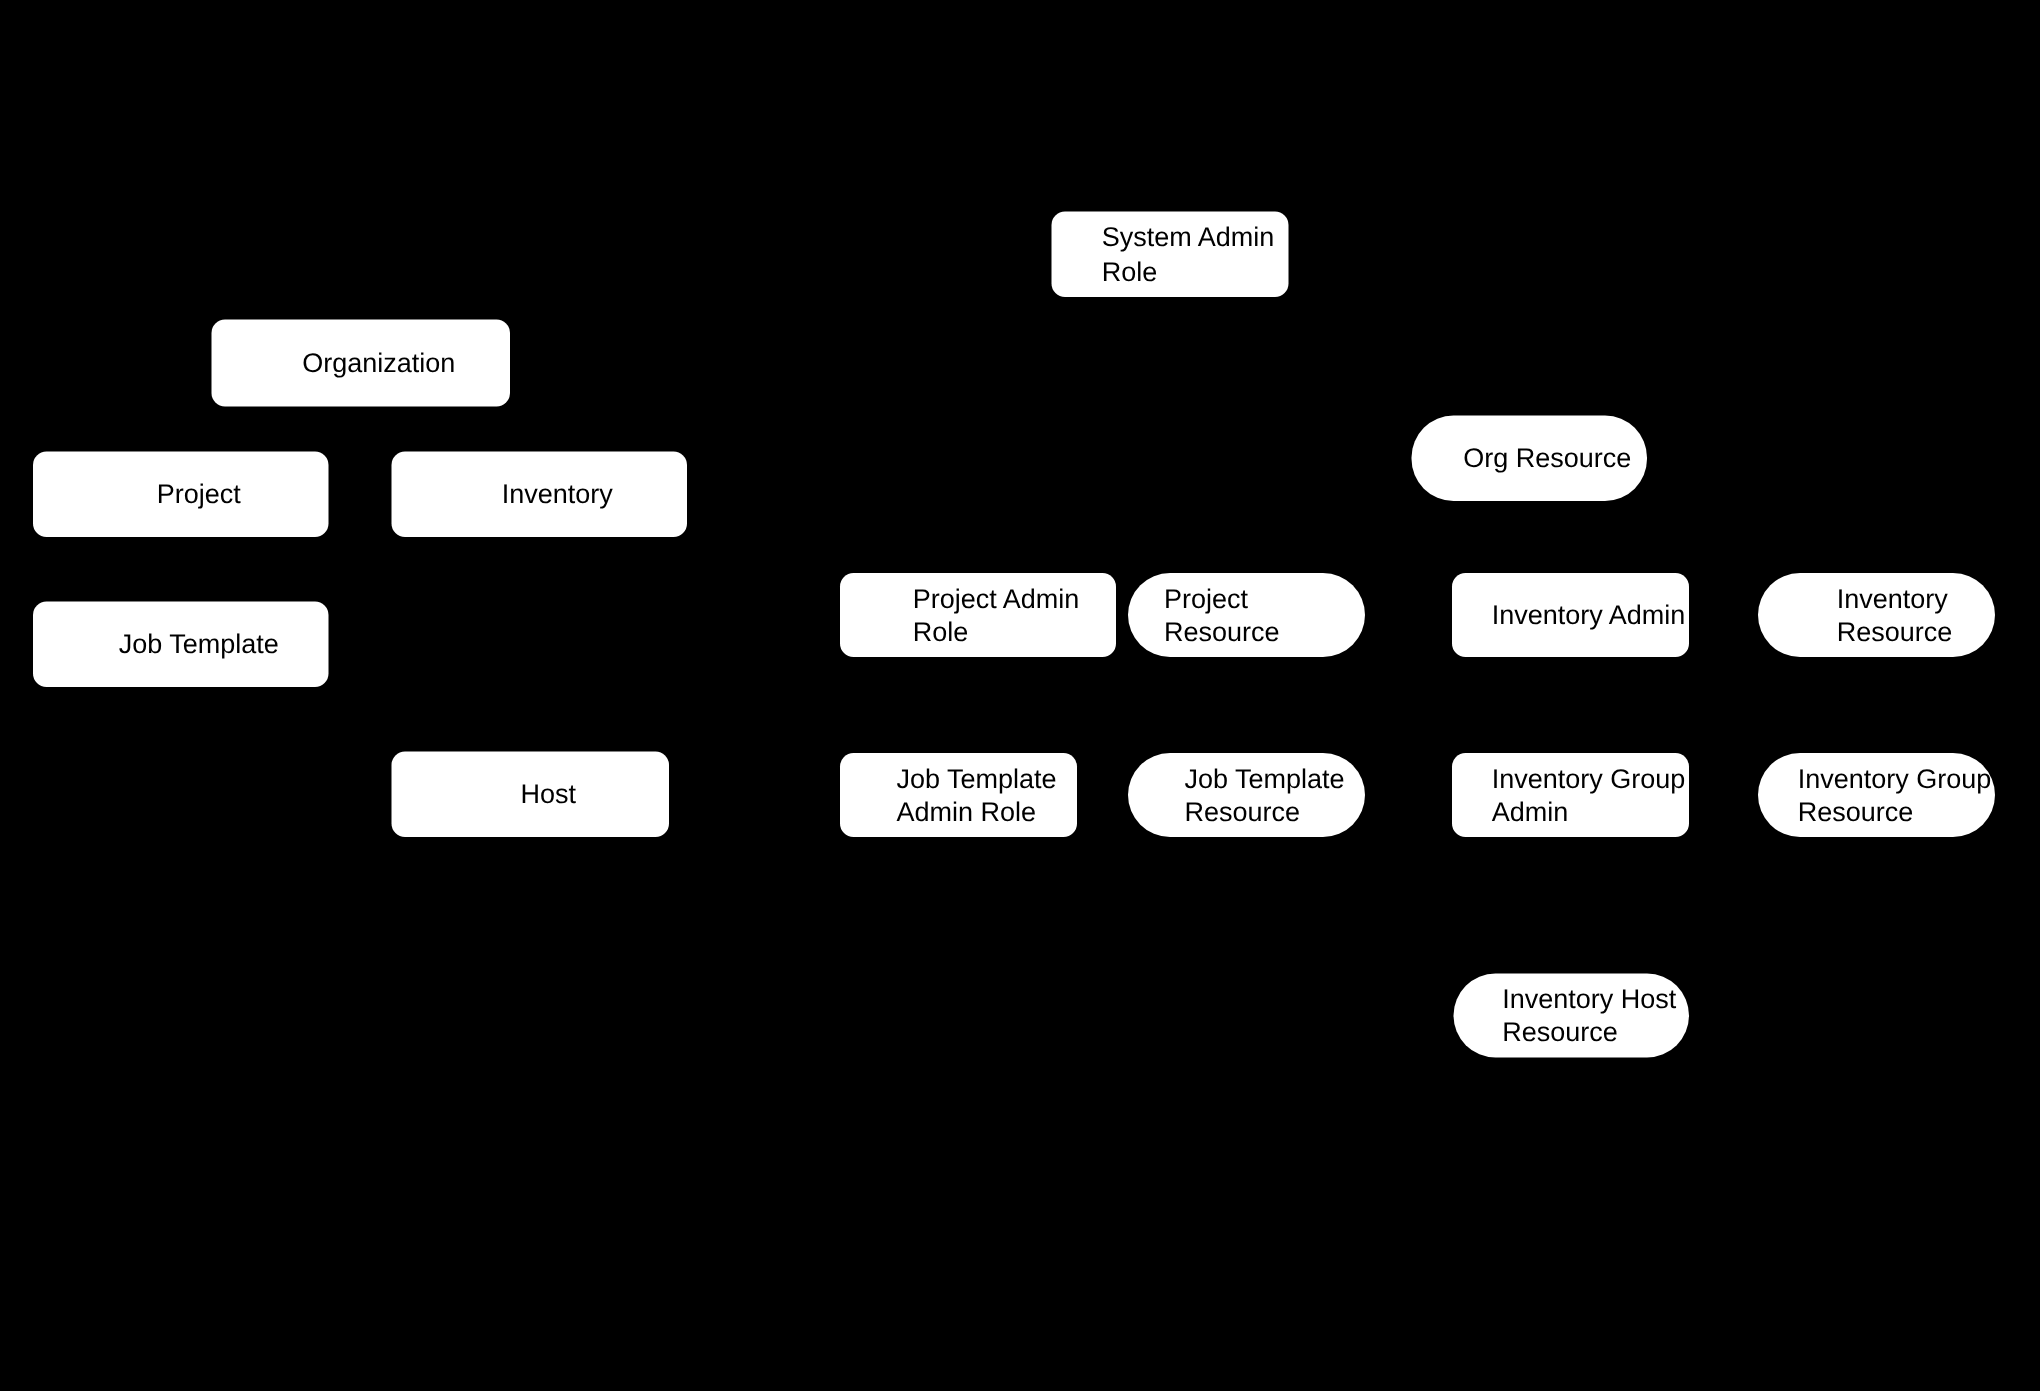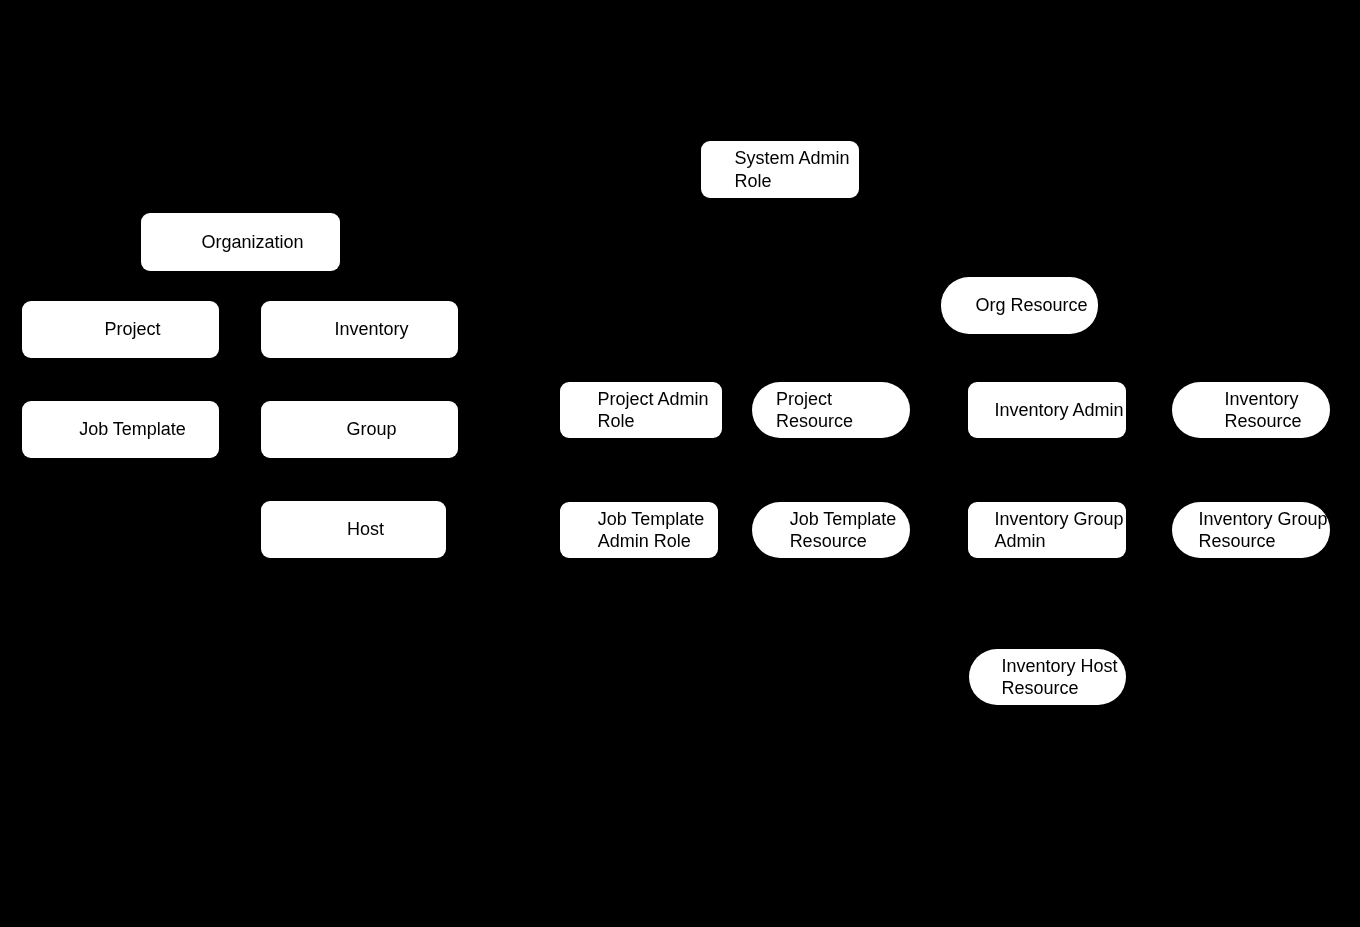--- a/index.html
+++ b/index.html
@@ -37,26 +37,25 @@
   }
 </style>
 </head>
 <body>
 
 <div class="canvas" style="--canvas-bg: #000000; --node-fill: #ffffff; --node-text: #000000; width: 1360px; height: 927px;">
     <div class="node rect" style="left: 141px; top: 201px; width: 199px; height: 58px; margin-top: 12px;">Organization</div>
     <div class="node rect" style="left: 22px; top: 301px; width: 197px; height: 57px;">Project</div>
     <div class="node rect" style="left: 261px; top: 301px; width: 197px; height: 57px;">Inventory</div>
     <div class="node rect" style="left: 22px; top: 401px; width: 197px; height: 57px;">Job Template</div>
-    <div class="node rect" style="left: 261px; top: 401px; width: 197px; height: 57px;">Group</div>
     <div class="node rect" style="left: 261px; top: 501px; width: 185px; height: 57px;">Host</div>
     <div class="node rect" style="left: 701px; top: 141px; width: 158px; height: 57px;">System Admin
 Role</div>
     <div class="node pill" style="left: 941px; top: 261px; width: 157px; height: 57px; margin-top: 16px;">Org Resource</div>
-    <div class="node rect" style="left: 560px; top: 382px; width: 162px; height: 56px;">Project Admin
+    <div class="node rect" style="left: 560px; top: 382px; width: 184px; height: 56px;">Project Admin
 Role</div>
     <div class="node pill" style="left: 752px; top: 382px; width: 158px; height: 56px;">Project Resource</div>
     <div class="node rect" style="left: 968px; top: 382px; width: 158px; height: 56px;">Inventory Admin</div>
     <div class="node pill" style="left: 1172px; top: 382px; width: 158px; height: 56px;">Inventory
 Resource</div>
     <div class="node rect" style="left: 560px; top: 502px; width: 158px; height: 56px;">Job Template
 Admin Role</div>
     <div class="node pill" style="left: 752px; top: 502px; width: 158px; height: 56px;">Job Template
 Resource</div>
     <div class="node rect" style="left: 968px; top: 502px; width: 158px; height: 56px;">Inventory Group

